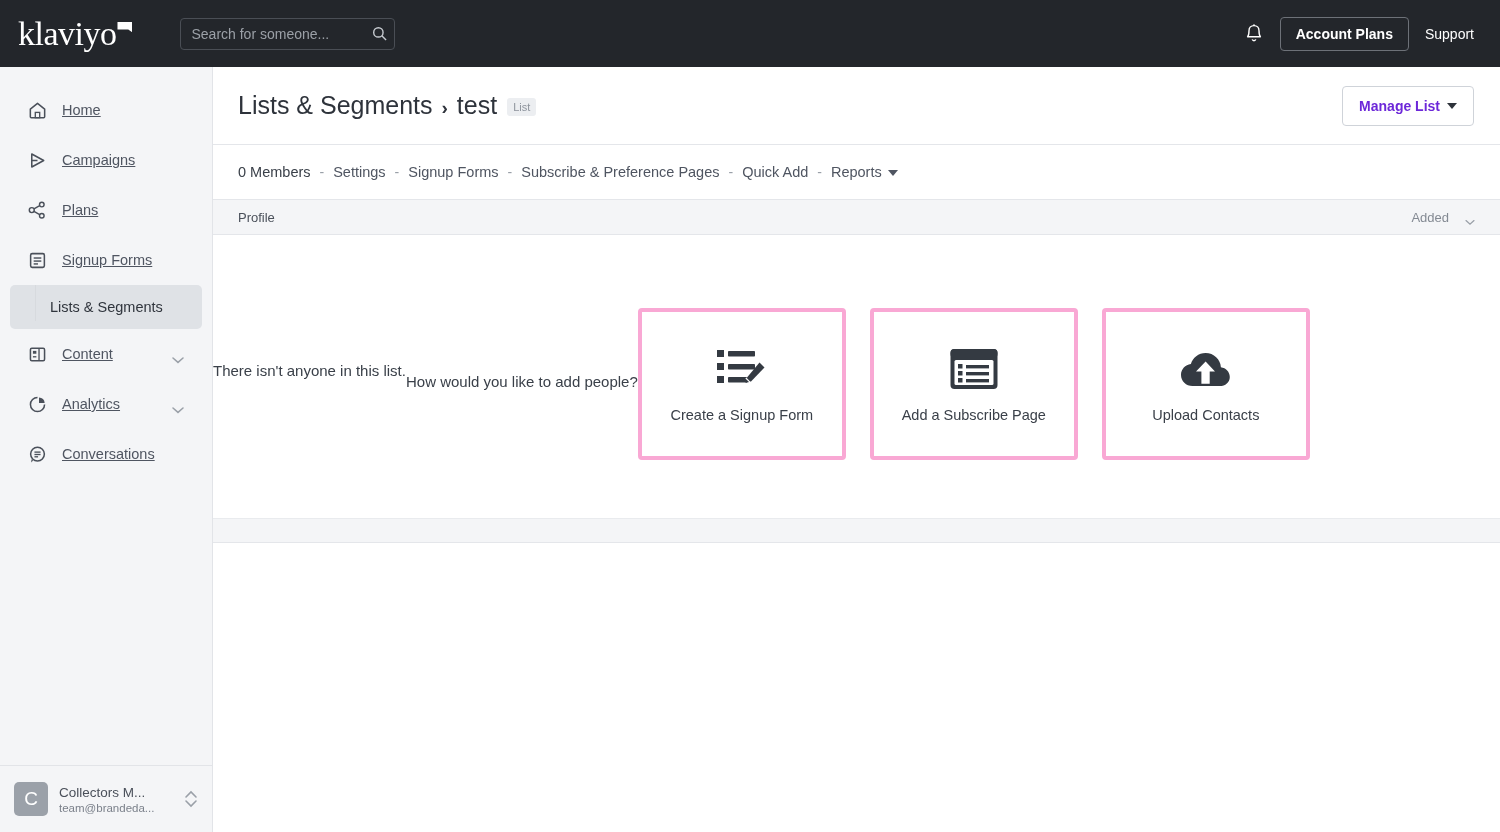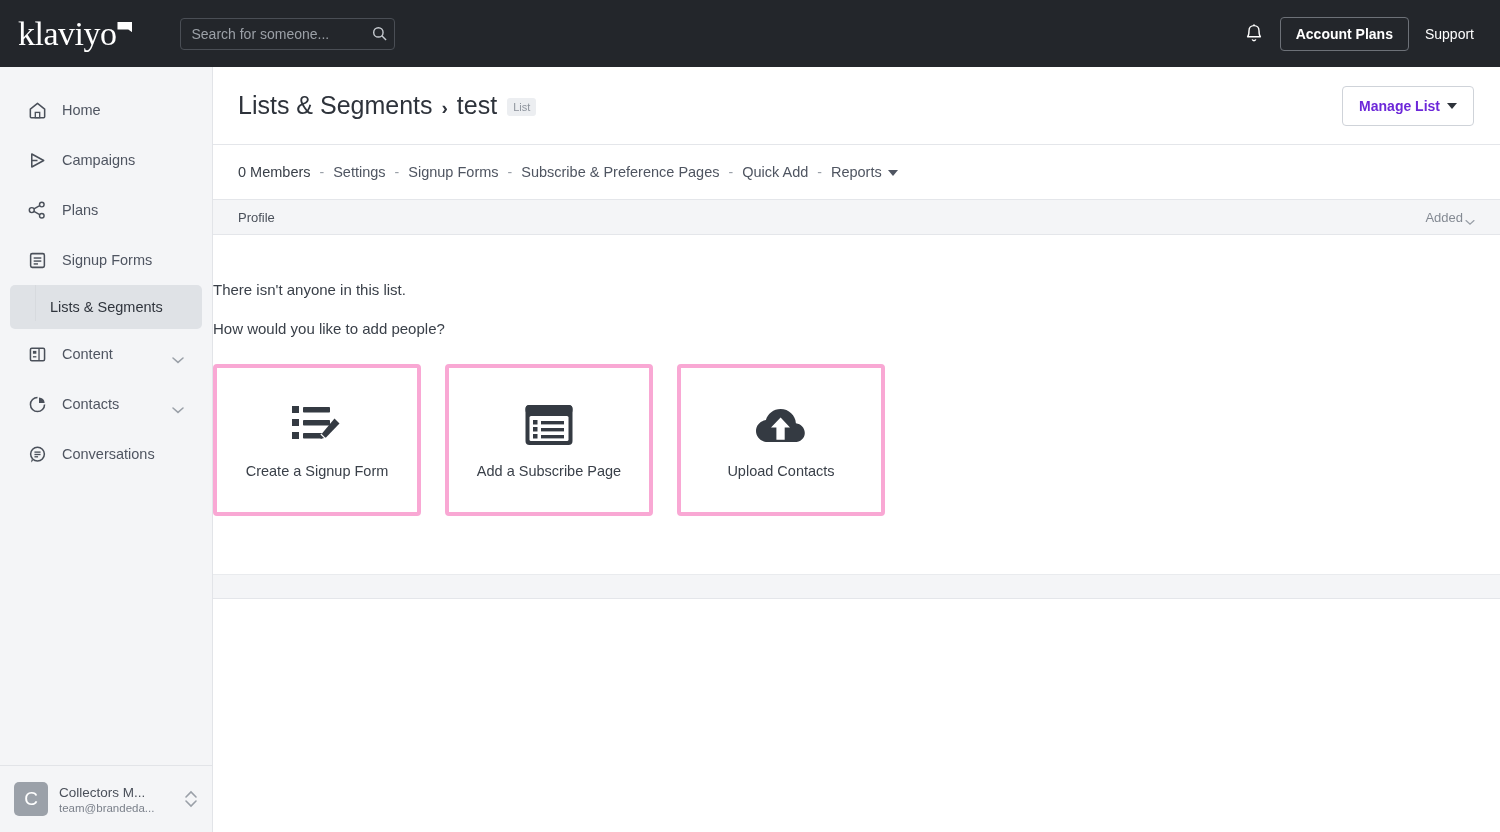--- a/index.html
+++ b/index.html
@@ -94,20 +94,21 @@
   }
   .nav-ico {
     width: 22px; height: 22px;
     flex: 0 0 22px;
     display: flex; align-items: center; justify-content: center;
   }
   .nav-label {
     margin-left: 14px;
     font-size: 14.5px;
     color: #4f5561;
+    text-decoration: underline;
   }
   .nav-item.bold .nav-label { color: #3a4049; font-weight: normal; }
   .chev {
     position: absolute; right: 28px;
     width: 12px; height: 8px;
   }
   .subnav { position: relative; padding-left: 0; }
   .subnav::before {
     content: "";
     position: absolute;
@@ -217,28 +218,28 @@
     background: #f4f5f7;
     border-top: 1px solid #e4e6ea;
     border-bottom: 1px solid #e4e6ea;
     display: flex; align-items: center;
     padding: 0 25px;
   }
   .th-left { font-size: 13px; color: #4a505a; text-align: right; }
   .th-right {
     margin-left: auto;
     font-size: 13px; color: #848a93;
-    display: flex; align-items: center; gap: 2px;
+    display: flex; align-items: center; gap: 16px;
     cursor: pointer;
   }
   .th-chev { width: 10px; height: 7px; }
 
   .empty {
     padding-top: 46px;
-    display: flex; flex-direction: column; 
+    display: flex; flex-direction: row; align-items: center;
     border-bottom: 1px solid #e9ebee;
     padding-bottom: 58px;
   }
   .empty-l1 { font-size: 15px; color: #3a4049; }
   .empty-l2 { font-size: 15px; color: #3a4049; margin-top: 22px; }
   .cards { display: flex; gap: 24px; margin-top: 27px; }
   .card {
     width: 208px; height: 152px;
     border: 4px solid #f9a8d4;
     border-radius: 4px;
@@ -361,21 +362,21 @@
       </span>
     </div>
 
     <div class="nav-item">
       <span class="nav-ico">
         <svg viewBox="0 0 22 22" width="21" height="21">
           <path d="M11 3.6a7.4 7.4 0 1 0 7.4 7.4" fill="none" stroke="#4a505a" stroke-width="1.6"></path>
           <path d="M12.6 3.6v5.9h5.9a6 6 0 0 0-5.9-5.9z" fill="#4a505a"></path>
         </svg>
       </span>
-      <span class="nav-label">Contacts</span>
+      <span class="nav-label">Analytics</span>
       <span class="chev">
         <svg viewBox="0 0 12 8" width="12" height="8">
           <polyline points="1,2 6,6.4 11,2" fill="none" stroke="#9aa0a8" stroke-width="1.5" stroke-linecap="round"></polyline>
         </svg>
       </span>
     </div>
 
     <div class="nav-item">
       <span class="nav-ico">
         <svg viewBox="0 0 22 22" width="21" height="21">

